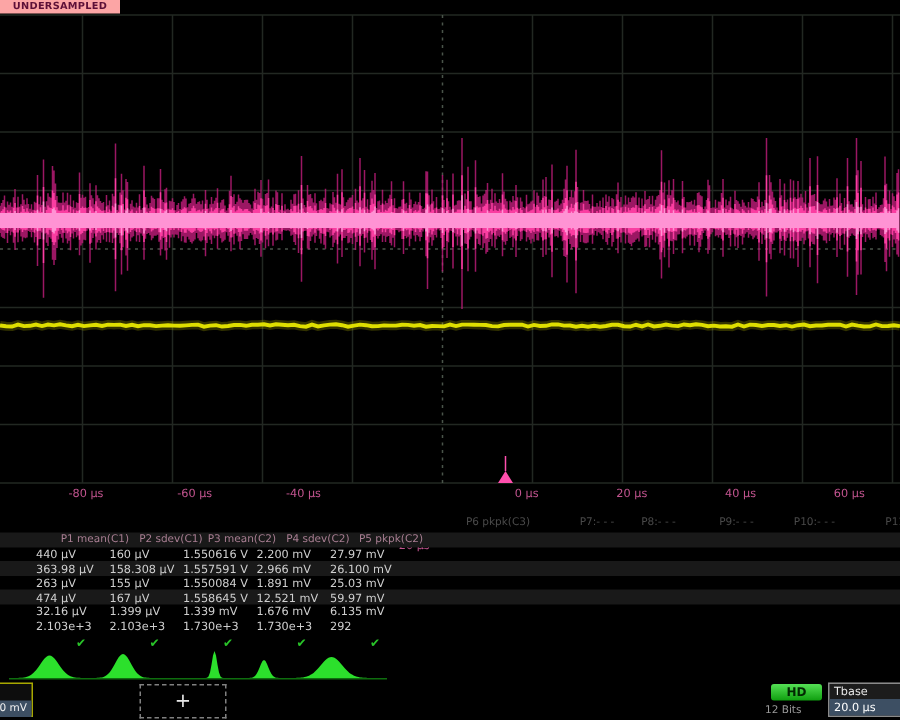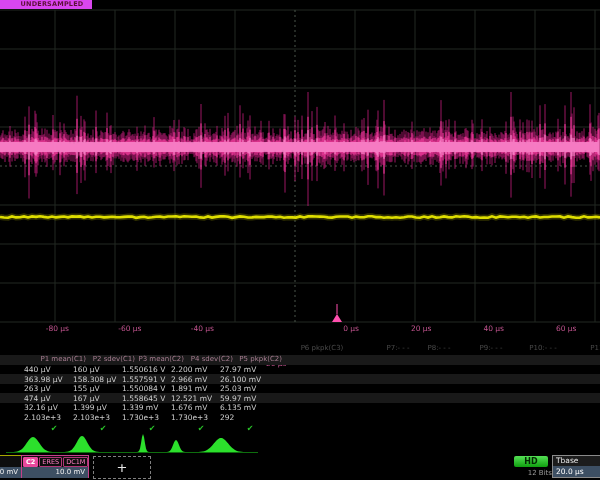--- a/index.html
+++ b/index.html
@@ -4,23 +4,23 @@
 <style>
   html,body{margin:0;padding:0;background:#2a2a2a;}
   .screen{
     position:relative;width:600px;height:480px;background:#000;
     overflow:hidden;font-family:"DejaVu Sans",sans-serif;
     -webkit-font-smoothing:antialiased;
   }
   .abs{position:absolute;}
   
   .status-badge{
-    left:0;top:0;width:80px;height:9px;background:#d946ef;
+    left:0;top:0;width:80px;height:9px;background:#fca5a5;
     color:#5d1038;font-size:6.5px;font-weight:bold;line-height:9px;
-    text-align:center;letter-spacing:.2px;overflow:hidden;white-space:nowrap;padding-left:12px;
+    text-align:center;letter-spacing:.2px;overflow:hidden;white-space:nowrap;
   }
   
   #scope-svg{left:0;top:0;}
   
   .tick-label{
     top:324px;width:44px;margin-left:-22px;text-align:right;
     color:#c2548f;font-size:7.5px;line-height:10px;white-space:nowrap;
   }
   
   .stripe{left:0;width:600px;height:10px;background:#191919;}
@@ -58,21 +58,21 @@
   .c2-box{left:21px;width:68px;border:1px solid #c43f8a;}
   .add-box{
     left:93px;top:456px;width:56px;height:21px;border:1px dashed #808080;
     color:#e8e8e8;font-size:13px;line-height:21px;text-align:center;
   }
   .hd-badge{
     left:514px;top:456px;width:34px;height:11px;border-radius:2px;
     background:linear-gradient(#55e055,#0f9f0f);
     color:#022802;font-size:8px;font-weight:bold;line-height:11px;text-align:center;
   }
-  .hd-bits{left:510px;top:469px;width:42px;color:#9a9a9a;font-size:7px;text-align:right;line-height:9px;}
+  .hd-bits{left:510px;top:469px;width:42px;color:#9a9a9a;font-size:7px;text-align:left;line-height:9px;}
   .tbase-box{left:552px;top:455px;width:70px;height:23px;border:1px solid #8a8a8a;background:#1c1c1c;box-sizing:border-box;}
   .tbase-label{height:10px;line-height:10px;color:#e8e8e8;font-size:7.5px;padding-left:3px;}
   .tbase-value{height:11px;line-height:11px;background:#3d4f63;color:#fff;font-size:7.5px;padding-left:3px;}
 </style>
 </head>
 <body>
 
 <div class="screen">
 
   <div class="abs status-badge">UNDERSAMPLED</div>
@@ -153,43 +153,35 @@
       <div class="abs meas-col" style="left: 220px;">
         <div class="meas-header">P5 pkpk(C2)</div>
         <div class="meas-cell">27.97 mV</div>
         <div class="meas-cell">26.100 mV</div>
         <div class="meas-cell">25.03 mV</div>
         <div class="meas-cell">59.97 mV</div>
         <div class="meas-cell">6.135 mV</div>
         <div class="meas-cell">292</div>
       </div>
       <div class="abs meas-check" style="left: 238px;">✔</div>
-      <div class="abs meas-header-inactive" style="left: 322px;">P6 pkpk(C3)</div>
+      <div class="abs meas-header-inactive" style="left: 332px;">P6 pkpk(C3)</div>
       <div class="abs meas-header-inactive" style="left: 398px; text-align: center;">P7:- - -</div>
       <div class="abs meas-header-inactive" style="left: 439px;">P8:- - -</div>
       <div class="abs meas-header-inactive" style="left: 491px;">P9:- - -</div>
       <div class="abs meas-header-inactive" style="left: 543px;">P10:- - -</div>
       <div class="abs meas-header-inactive" style="left: 604px;">P11:- - -</div>
     </div>
 
   <div class="abs desc-box c1-box">
     <div class="chips">
       
     </div>
     <div class="desc-value">10.0 mV</div>
   </div>
 
-  <div class="abs desc-box c2-box">
-    <div class="chips">
-      <span class="chip chip-c2-name">C2</span>
-      <span class="chip chip-c2">ERES</span>
-      <span class="chip chip-c2">DC1M</span>
-    </div>
-    <div class="desc-value">10.0 mV</div>
-  </div>
 
   <div class="abs add-box">+</div>
 
   <div class="abs hd-badge">HD</div>
   <div class="abs hd-bits">12 Bits</div>
 
   <div class="abs tbase-box">
     <div class="tbase-label">Tbase</div>
     <div class="tbase-value">20.0 µs</div>
   </div>

